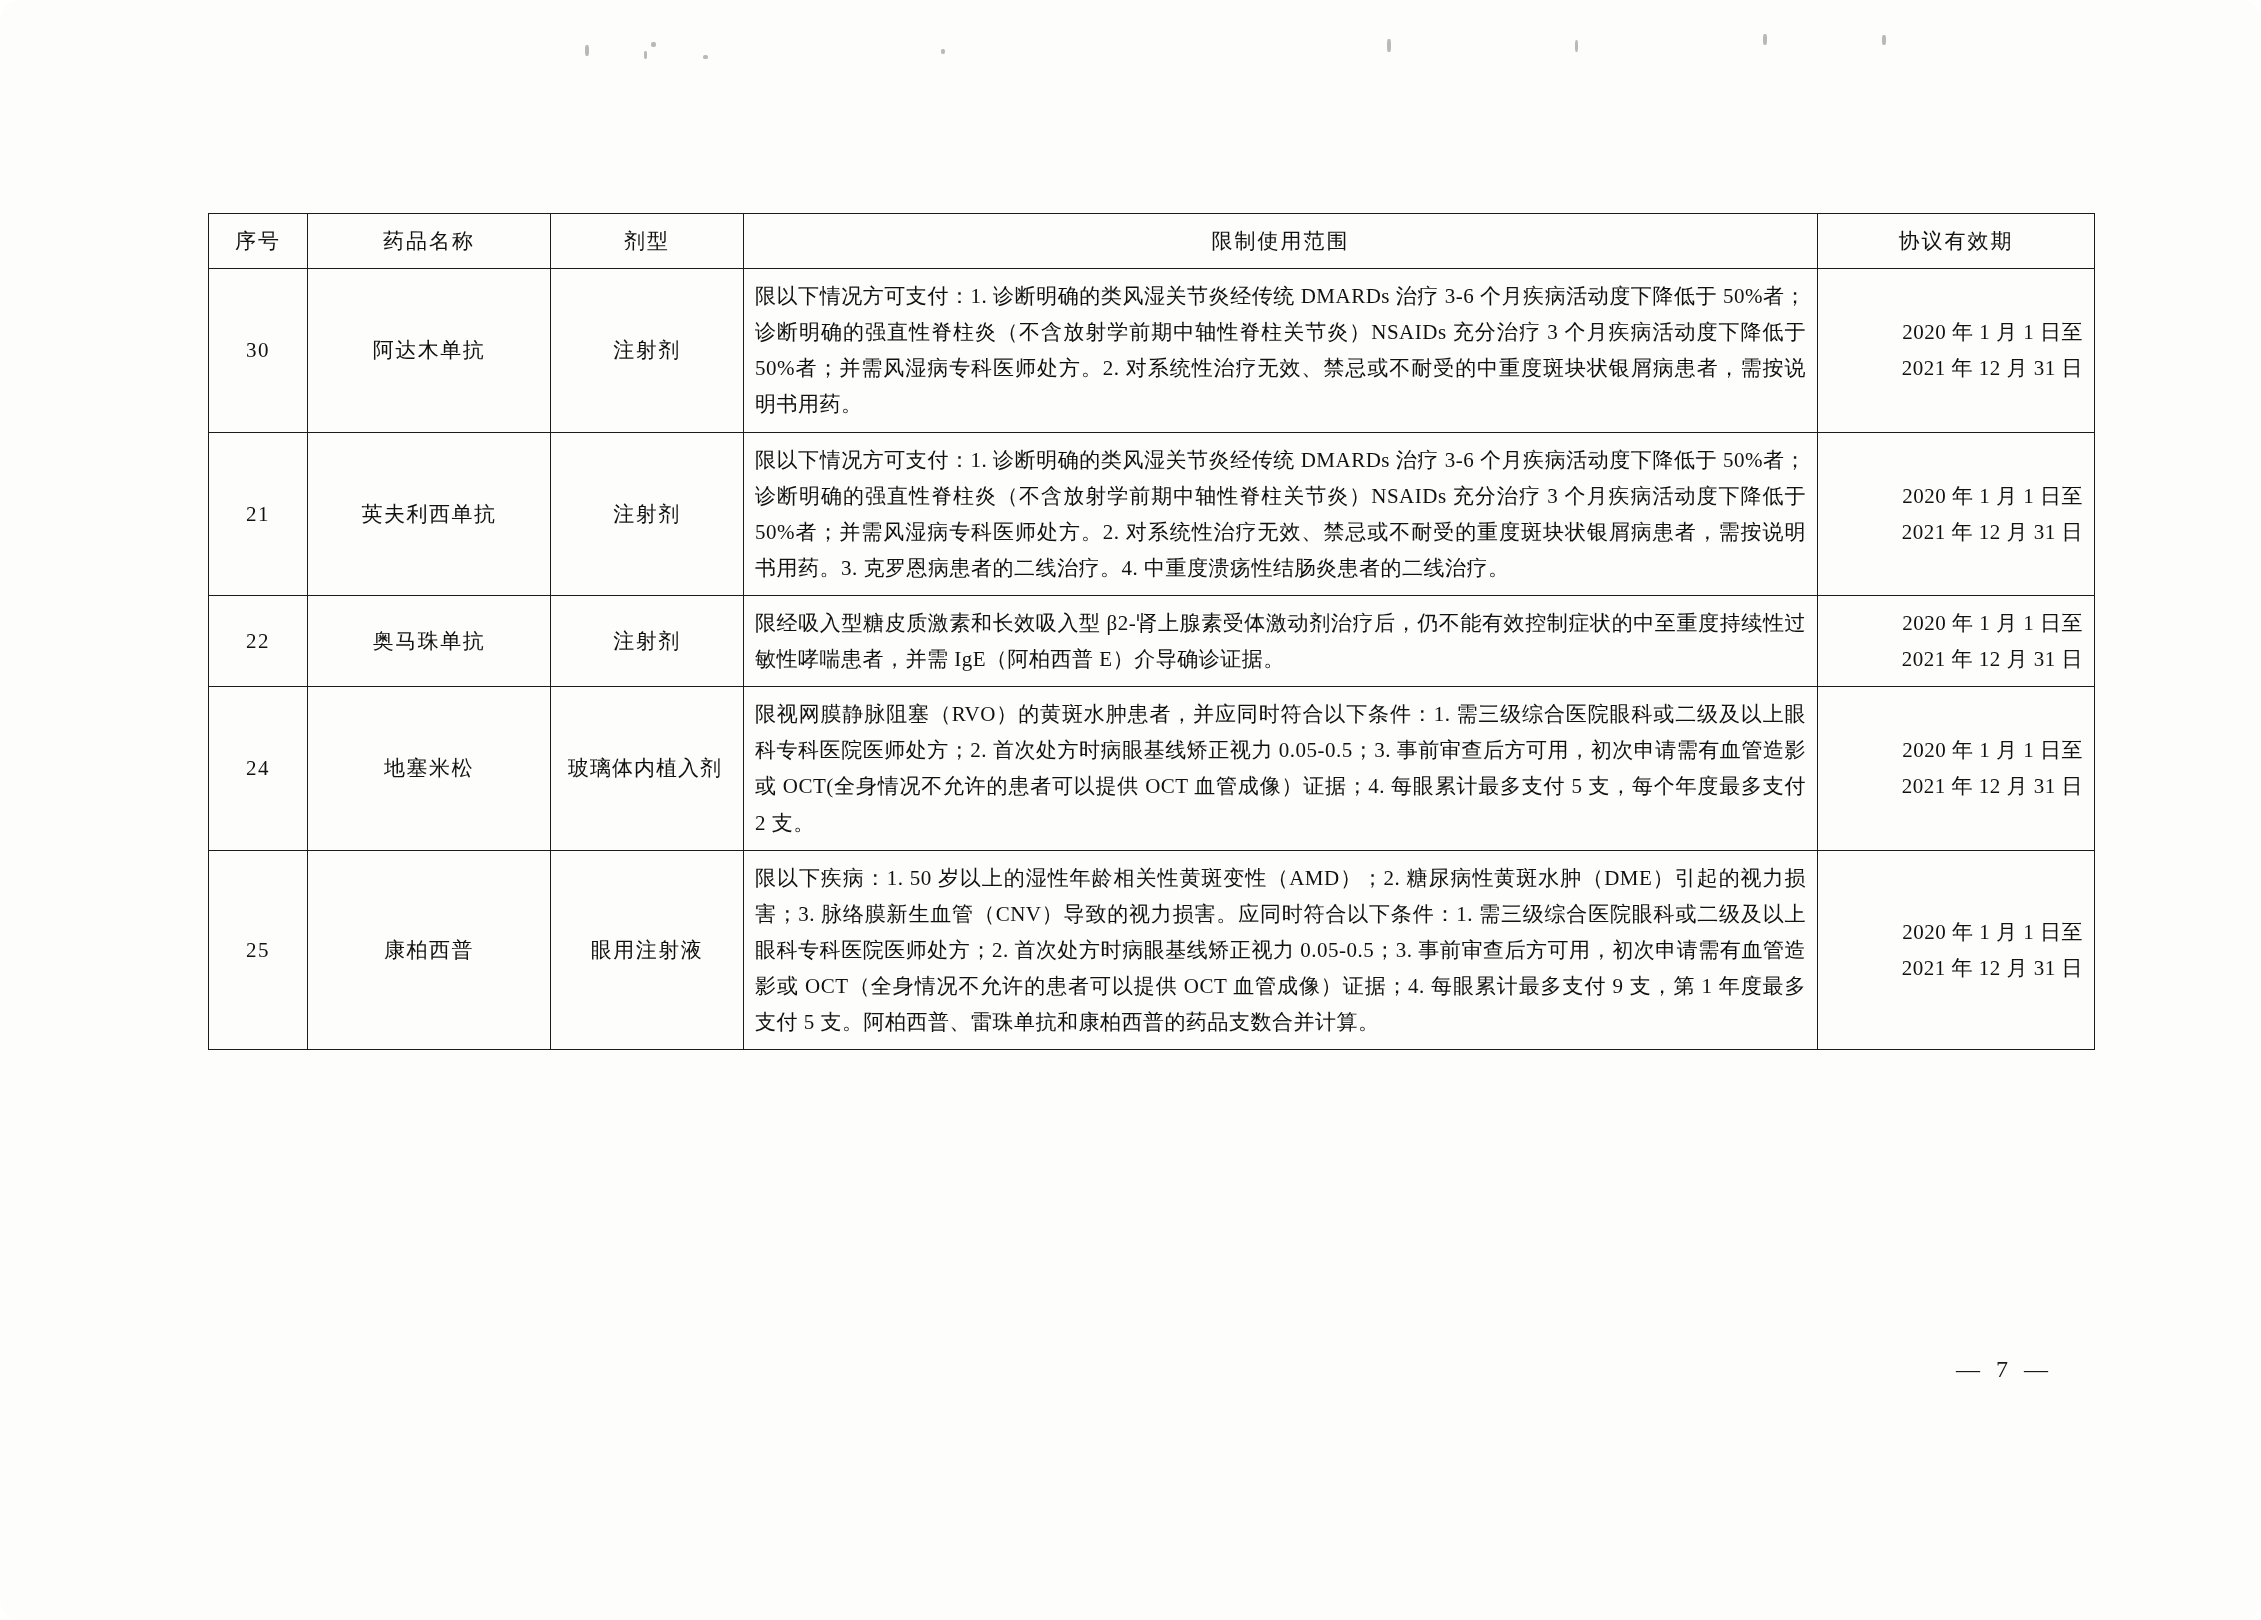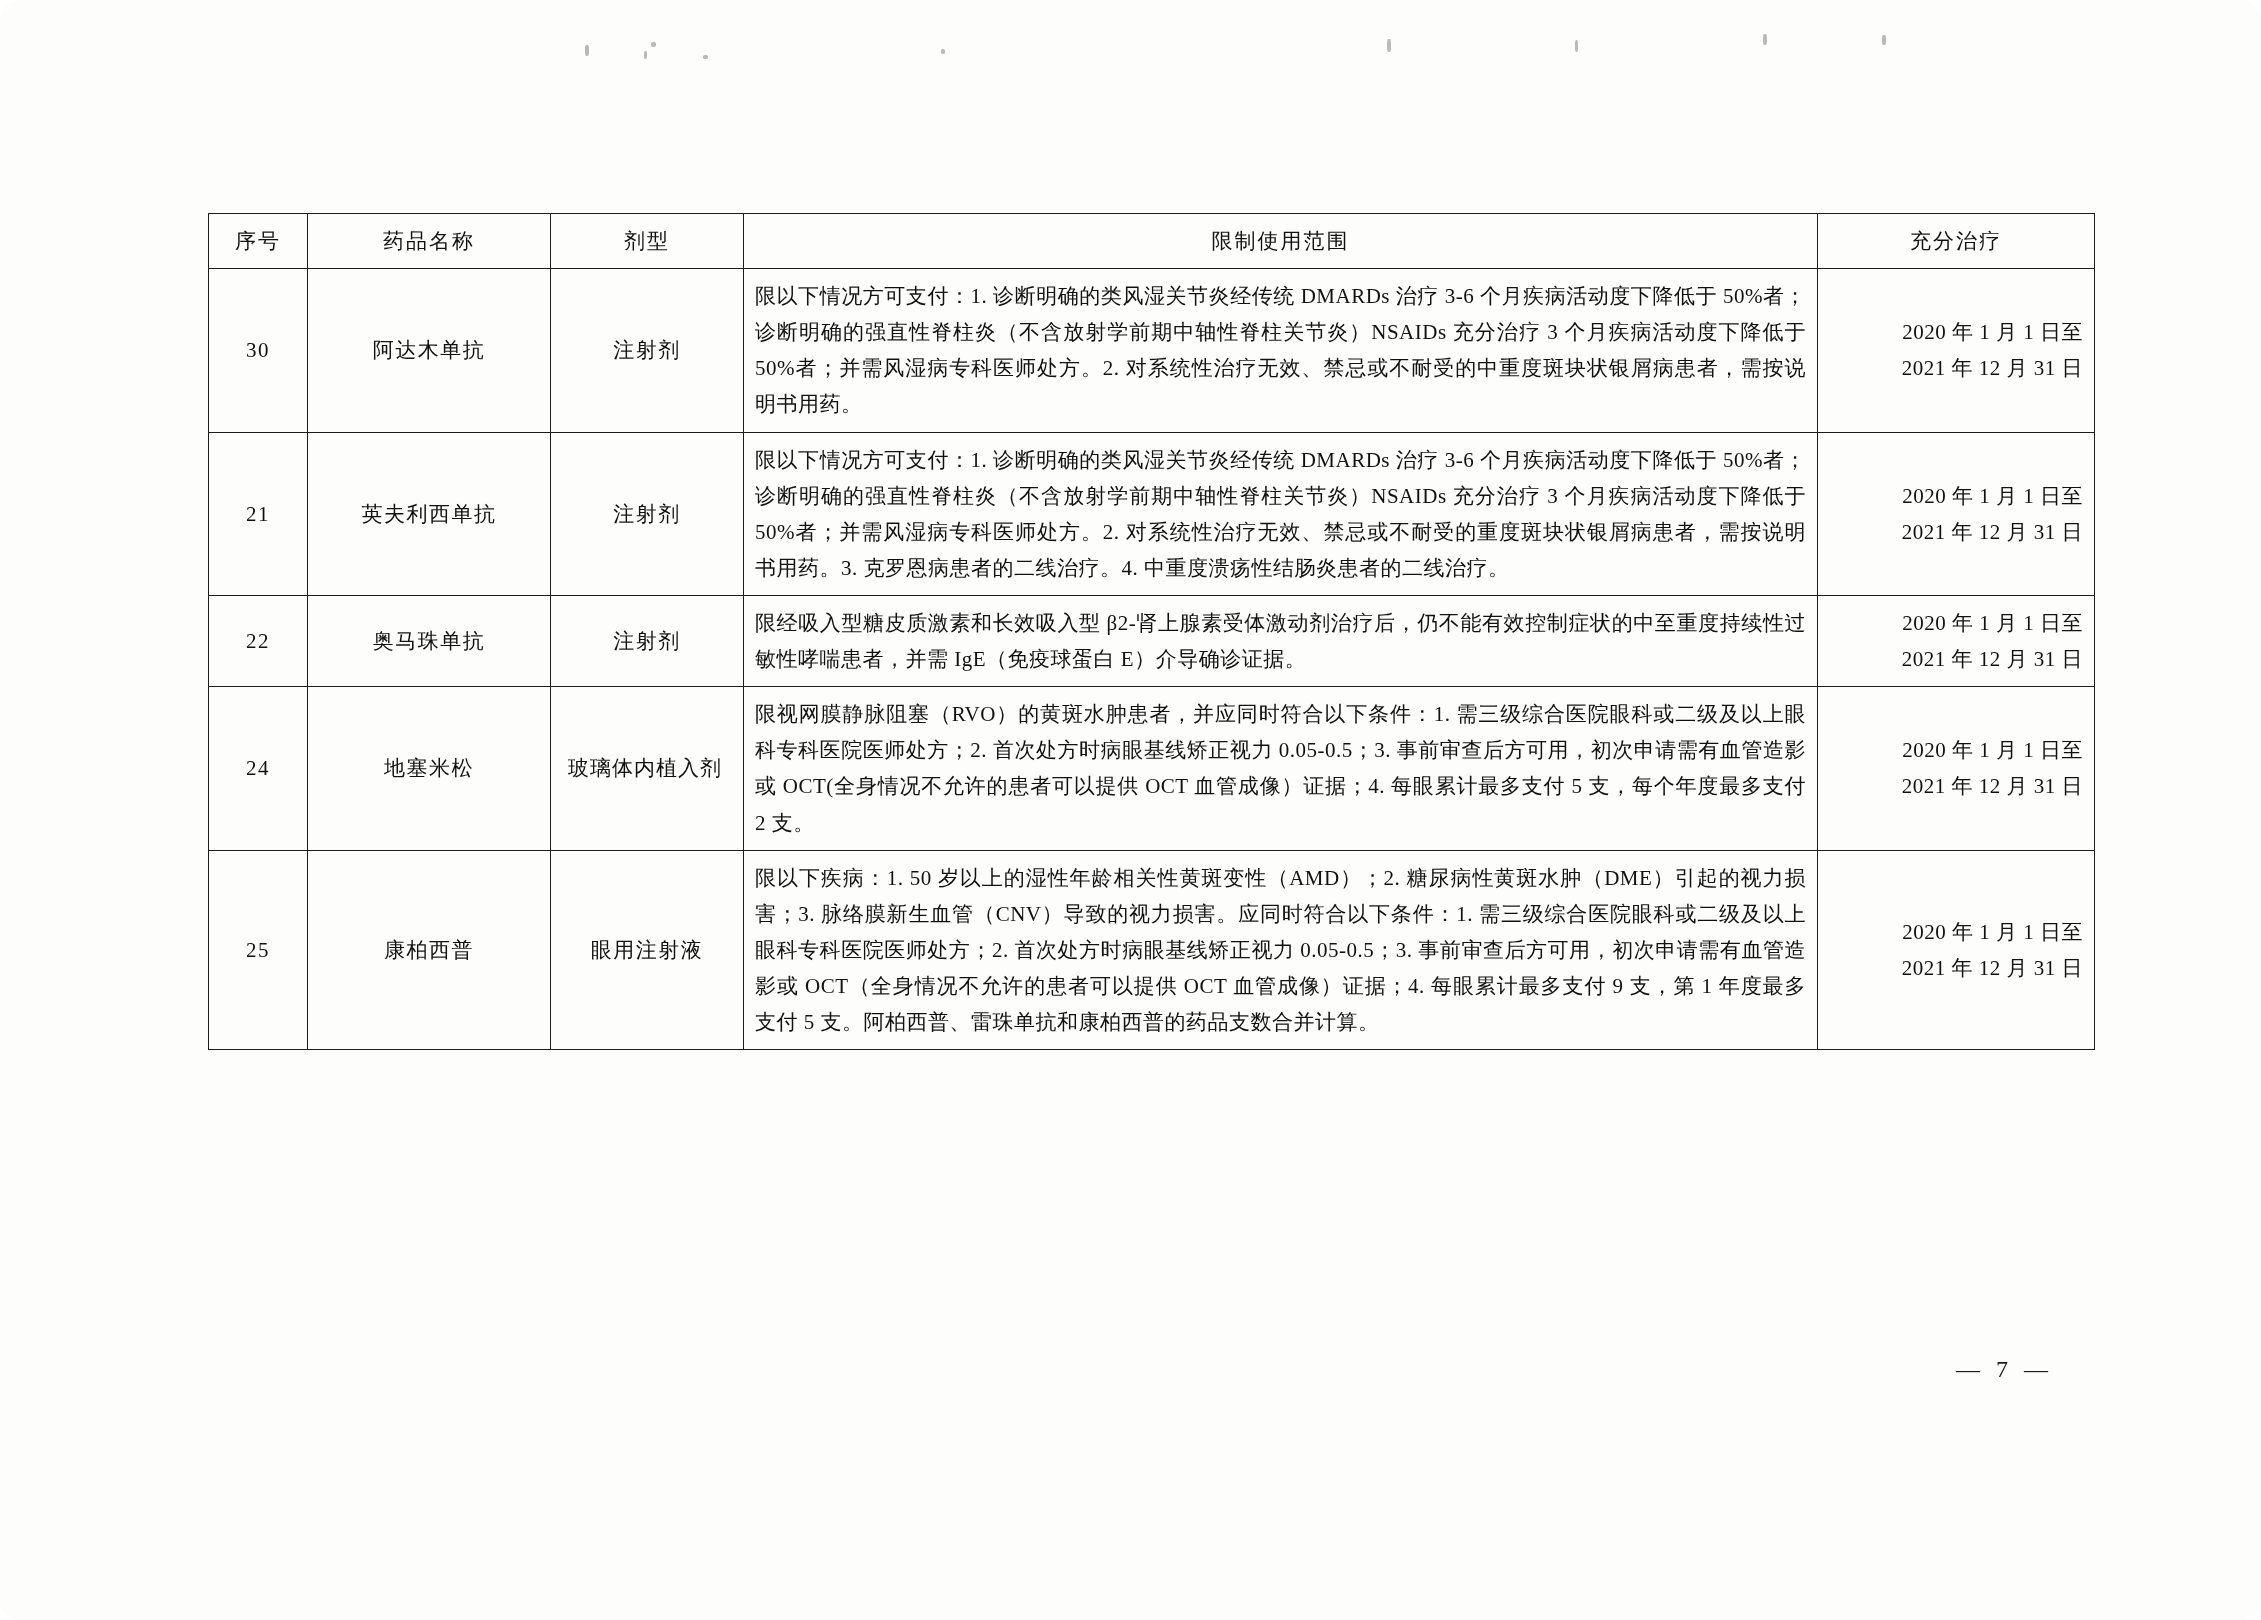--- a/index.html
+++ b/index.html
@@ -129,21 +129,21 @@
         <col class="c-form">
         <col class="c-scope">
         <col class="c-valid">
       </colgroup>
       <thead>
         <tr>
           <th>序号</th>
           <th>药品名称</th>
           <th>剂型</th>
           <th>限制使用范围</th>
-          <th>充分治疗</th>
+          <th>协议有效期</th>
         </tr>
       </thead>
       <tbody>
         <tr>
           <td class="idx">30</td>
           <td class="name">阿达木单抗</td>
           <td class="form">注射剂</td>
           <td class="scope">限以下情况方可支付：1. 诊断明确的类风湿关节炎经传统 DMARDs 治疗 3-6 个月疾病活动度下降低于 50%者；诊断明确的强直性脊柱炎（不含放射学前期中轴性脊柱关节炎）NSAIDs 充分治疗 3 个月疾病活动度下降低于 50%者；并需风湿病专科医师处方。2. 对系统性治疗无效、禁忌或不耐受的中重度斑块状银屑病患者，需按说明书用药。</td>
           <td class="valid">
             <span class="ln">2020 年 1 月 1 日至</span>
@@ -157,21 +157,21 @@
           <td class="scope">限以下情况方可支付：1. 诊断明确的类风湿关节炎经传统 DMARDs 治疗 3-6 个月疾病活动度下降低于 50%者；诊断明确的强直性脊柱炎（不含放射学前期中轴性脊柱关节炎）NSAIDs 充分治疗 3 个月疾病活动度下降低于 50%者；并需风湿病专科医师处方。2. 对系统性治疗无效、禁忌或不耐受的重度斑块状银屑病患者，需按说明书用药。3. 克罗恩病患者的二线治疗。4. 中重度溃疡性结肠炎患者的二线治疗。</td>
           <td class="valid">
             <span class="ln">2020 年 1 月 1 日至</span>
             <span class="ln">2021 年 12 月 31 日</span>
           </td>
         </tr>
         <tr>
           <td class="idx">22</td>
           <td class="name">奥马珠单抗</td>
           <td class="form">注射剂</td>
-          <td class="scope">限经吸入型糖皮质激素和长效吸入型 β2-肾上腺素受体激动剂治疗后，仍不能有效控制症状的中至重度持续性过敏性哮喘患者，并需 IgE（免疫球蛋白 E）介导确诊证据。</td>
+          <td class="scope">限经吸入型糖皮质激素和长效吸入型 β2-肾上腺素受体激动剂治疗后，仍不能有效控制症状的中至重度持续性过敏性哮喘患者，并需 IgE（阿柏西普 E）介导确诊证据。</td>
           <td class="valid">
             <span class="ln">2020 年 1 月 1 日至</span>
             <span class="ln">2021 年 12 月 31 日</span>
           </td>
         </tr>
         <tr>
           <td class="idx">24</td>
           <td class="name">地塞米松</td>
           <td class="form left">玻璃体内植入剂</td>
           <td class="scope">限视网膜静脉阻塞（RVO）的黄斑水肿患者，并应同时符合以下条件：1. 需三级综合医院眼科或二级及以上眼科专科医院医师处方；2. 首次处方时病眼基线矫正视力 0.05-0.5；3. 事前审查后方可用，初次申请需有血管造影或 OCT(全身情况不允许的患者可以提供 OCT 血管成像）证据；4. 每眼累计最多支付 5 支，每个年度最多支付 2 支。</td>

